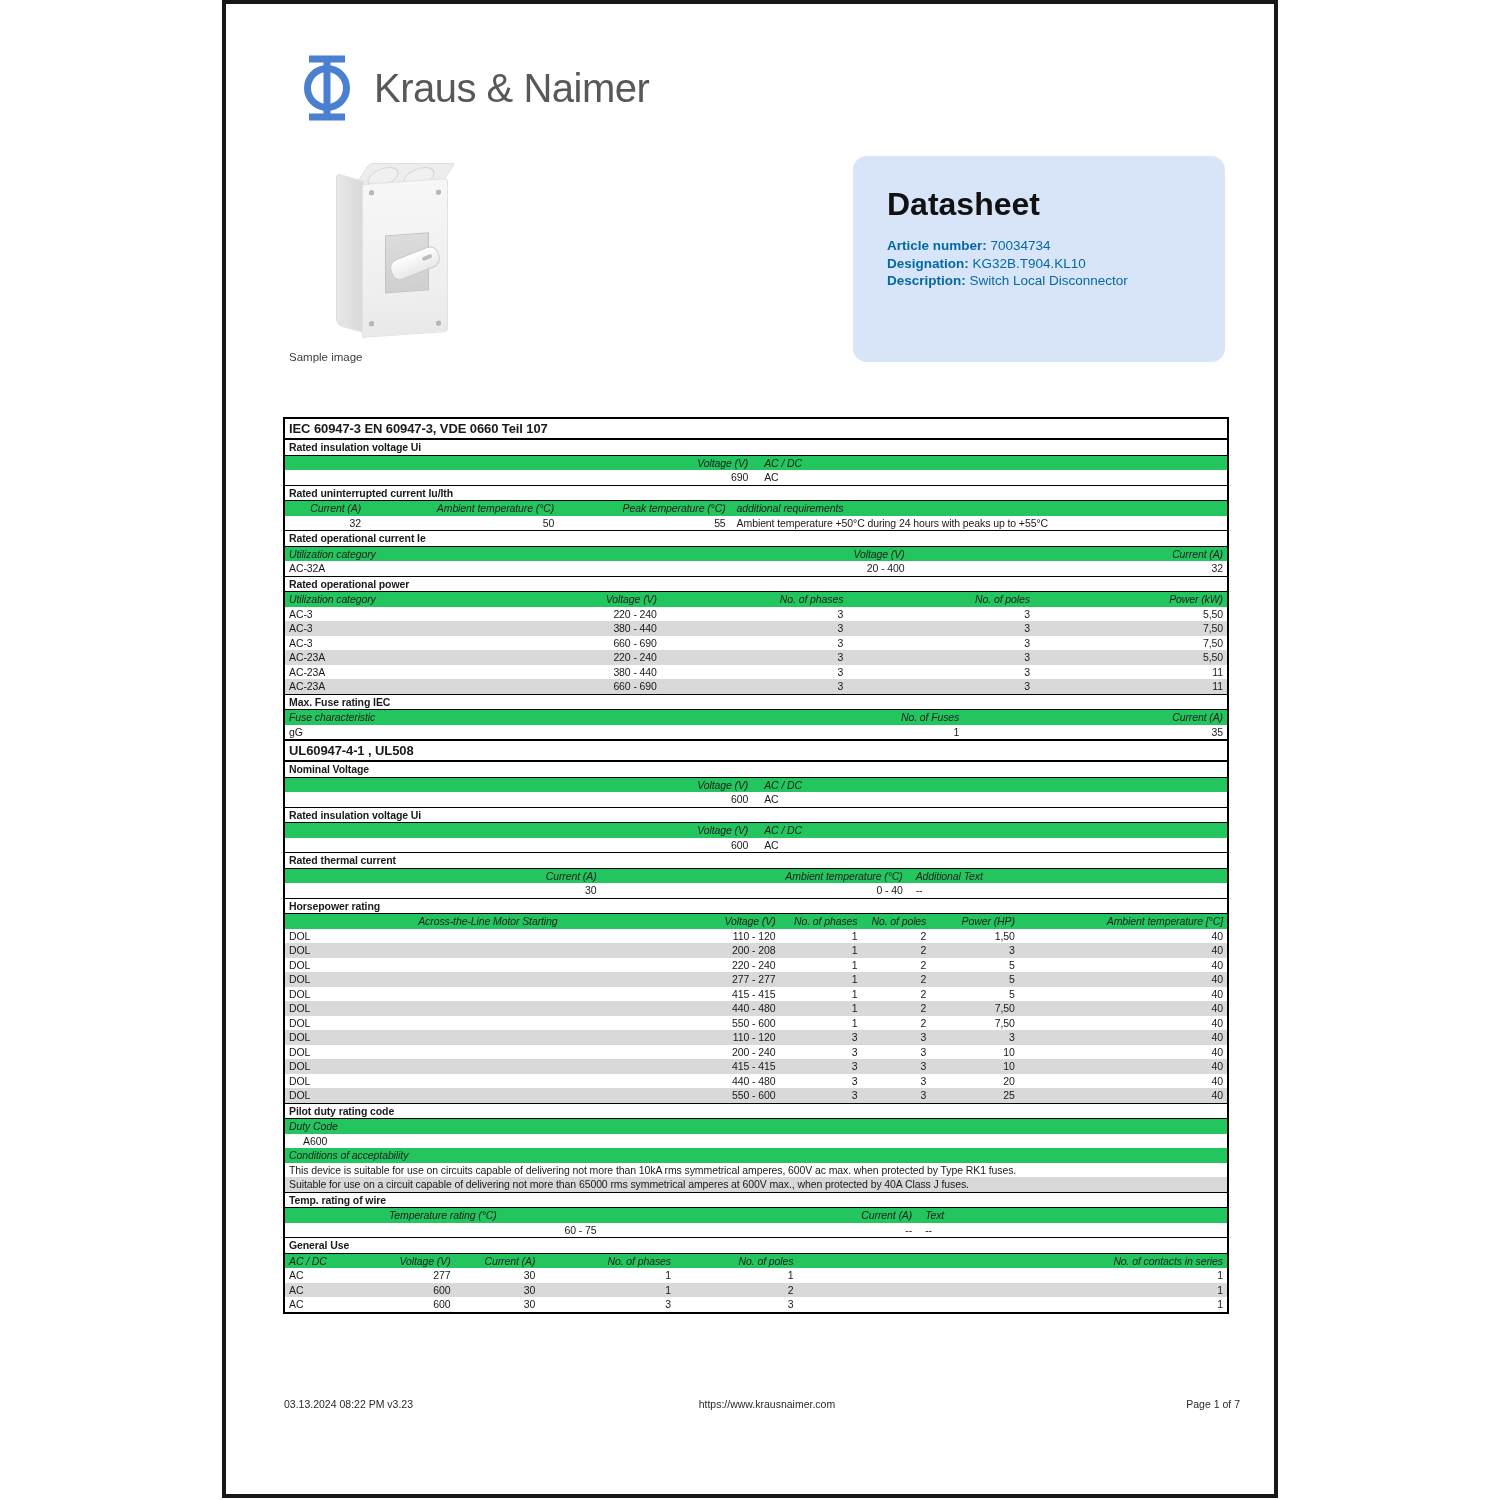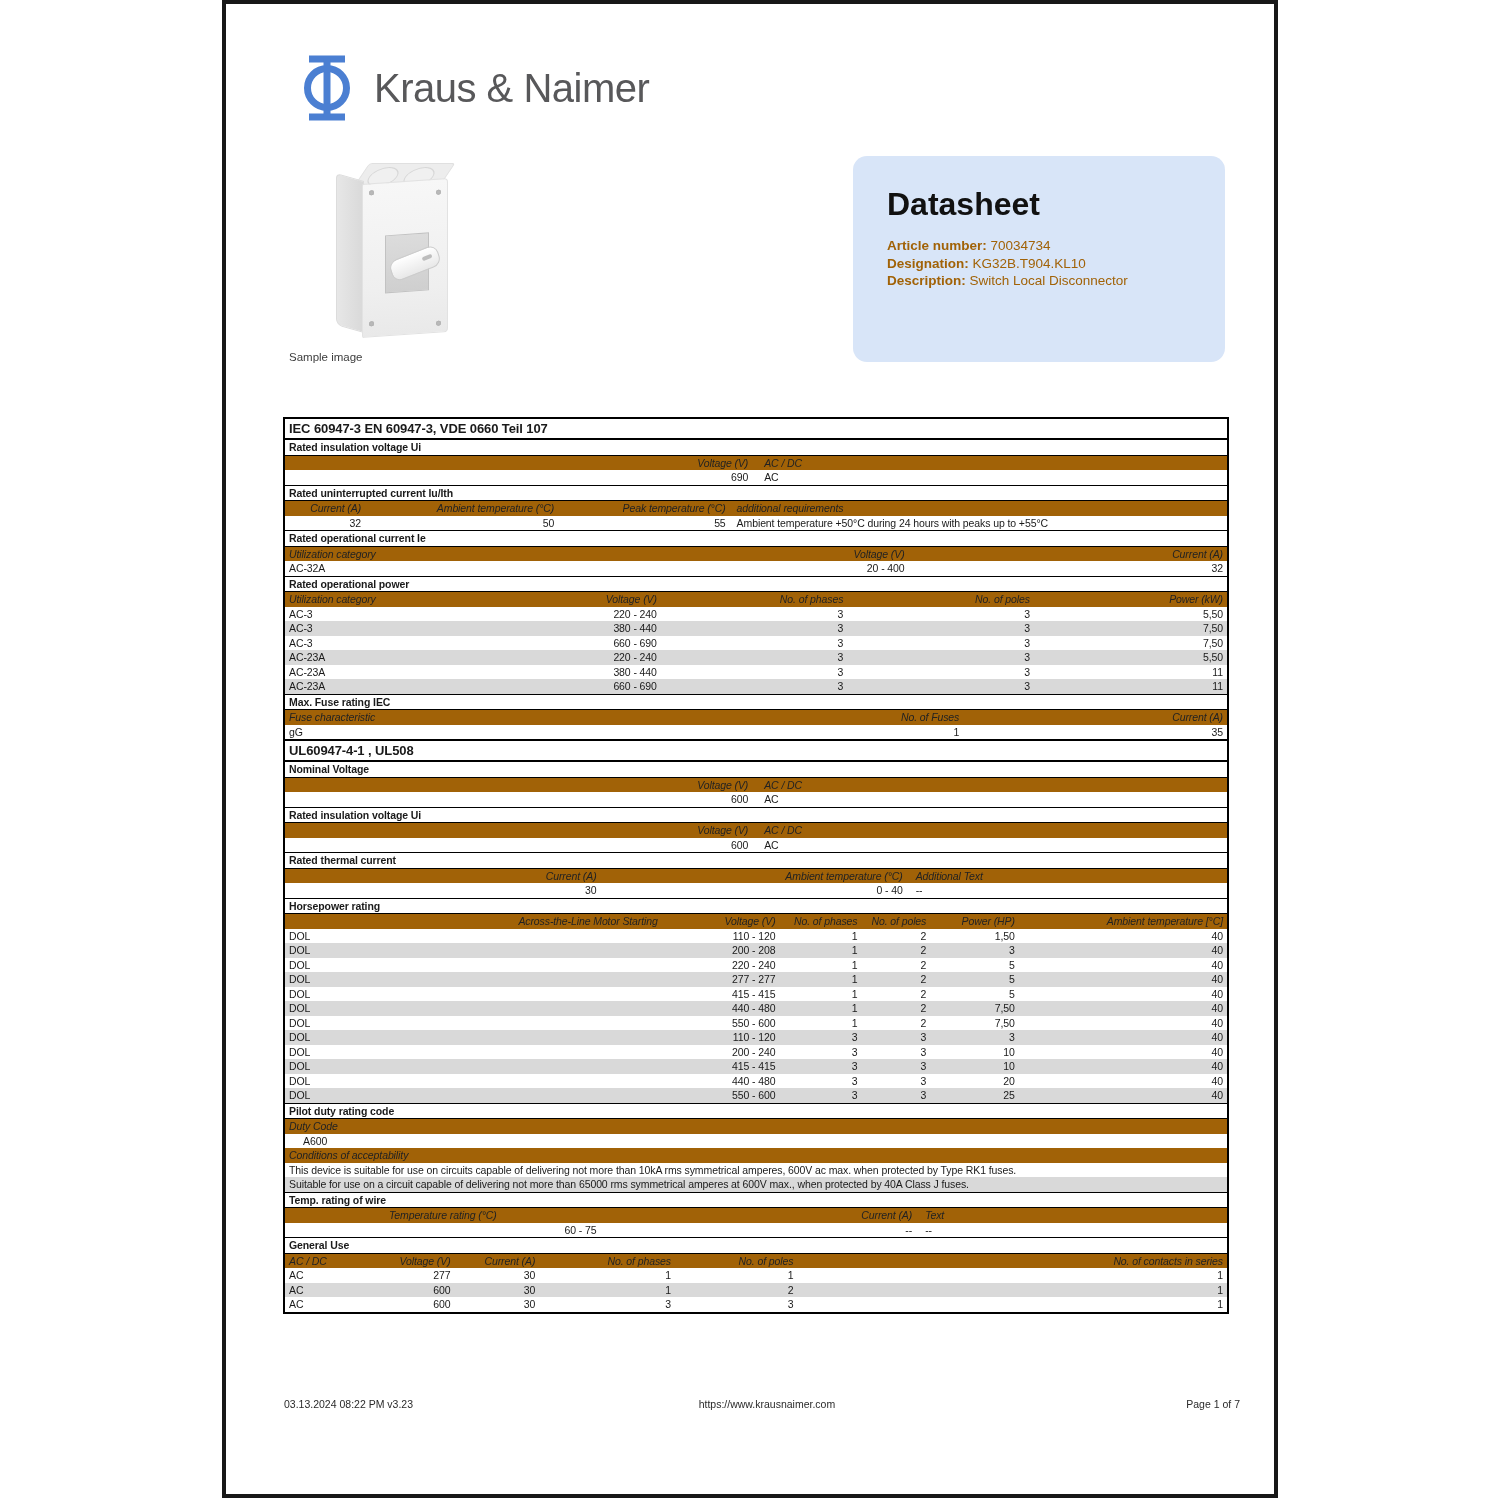--- a/index.html
+++ b/index.html
@@ -50,39 +50,39 @@
   .handle:after{
     content:"";position:absolute;right:6px;top:7px;width:10px;height:4px;border-radius:2px;background:#bdbdbd;
   }
   .caption{position:absolute;left:63px;top:347px;font-size:11.5px;color:#3c3c3c;}
   
   .card{
     position:absolute;left:627px;top:152px;width:372px;height:206px;
     background:#d8e5f8;border-radius:14px;
   }
   .card-title{margin:30px 0 0 34px;font-size:32px;font-weight:bold;color:#111;}
-  .card-fields{margin:14px 0 2px 34px;font-size:13.5px;line-height:17.5px;color:#a16207;}
+  .card-fields{margin:14px 0 2px 34px;font-size:13.5px;line-height:17.5px;color:#0369a1;}
   .card-fields b{font-weight:bold;}
   
   .spec{
     position:absolute;left:57px;top:413px;width:946px;
     border:2px solid #000;box-sizing:border-box;
     letter-spacing:-0.1px;
   }
   .trow{display:flex;min-height:14.5px;line-height:14.5px;font-size:10.5px;background:#fff;}
   .trow.sec{
     min-height:19px;line-height:19px;font-weight:bold;font-size:13px;
     border-top:2px solid #000;border-bottom:2px solid #000;
   }
   .trow.sec:first-child{border-top:none;}
   .trow.sub{
     font-weight:bold;border-top:1px solid #000;border-bottom:1px solid #000;
   }
   .trow.sec + .trow.sub{border-top:none;}
-  .trow.hdr{background:#a16207;font-style:italic;color:#222;}
+  .trow.hdr{background:#22c55e;font-style:italic;color:#222;}
   .trow.shade{background:#d9d9d9;}
   .tcell{padding:0 4px;box-sizing:border-box;white-space:nowrap;overflow:hidden;}
   
   .footer{position:absolute;left:46px;top:1394px;width:968px;height:16px;font-size:10.5px;color:#2a2a2a;}
   .f-left{position:absolute;left:12px;top:0;}
   .f-center{position:absolute;left:50%;transform:translateX(-42%);top:0;}
   .f-right{position:absolute;right:0;top:0;}
 </style>
 </head>
 <body>
@@ -271,21 +271,21 @@
       </div>
       <div class="trow dat">
         <span class="tcell" style="width: 33.5%; text-align: right;">30</span>
         <span class="tcell" style="width: 32.5%; text-align: right;">0 - 40</span>
         <span class="tcell" style="width: 34%; text-align: left; padding-left: 9px;">--</span>
       </div>
       <div class="trow sub">
         <span class="tcell" style="width: 100%; text-align: left;">Horsepower rating</span>
       </div>
       <div class="trow hdr">
-        <span class="tcell" style="width: 40%; text-align: right; padding-left: 33px;">Across-the-Line Motor Starting</span>
+        <span class="tcell" style="width: 40%; text-align: center; padding-left: 33px;">Across-the-Line Motor Starting</span>
         <span class="tcell" style="width: 12.5%; text-align: right;">Voltage (V)</span>
         <span class="tcell" style="width: 8.7%; text-align: right;">No. of phases</span>
         <span class="tcell" style="width: 7.3%; text-align: right;">No. of poles</span>
         <span class="tcell" style="width: 9.4%; text-align: right;">Power (HP)</span>
         <span class="tcell" style="width: 22.1%; text-align: right;">Ambient temperature [°C]</span>
       </div>
       <div class="trow dat">
         <span class="tcell" style="width: 40%; text-align: left;">DOL</span>
         <span class="tcell" style="width: 12.5%; text-align: right;">110 - 120</span>
         <span class="tcell" style="width: 8.7%; text-align: right;">1</span>

